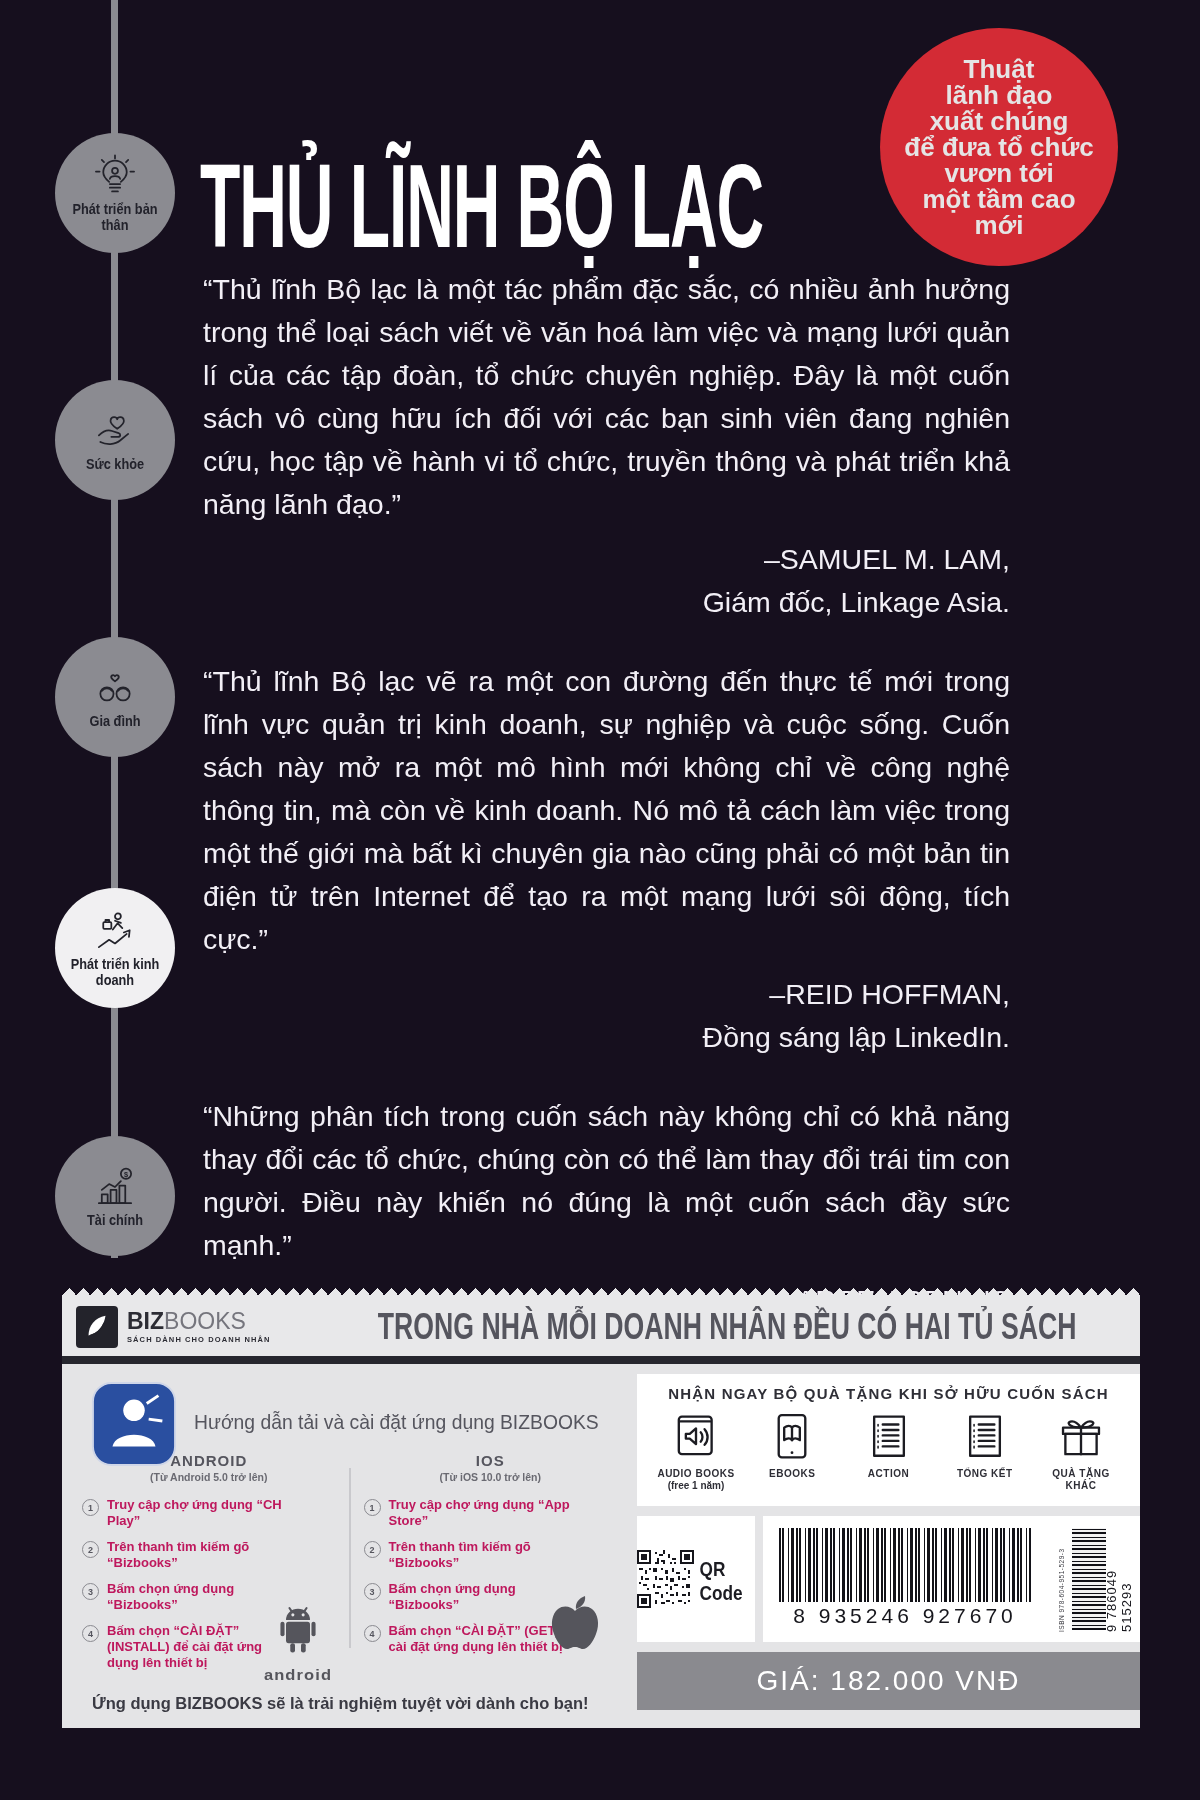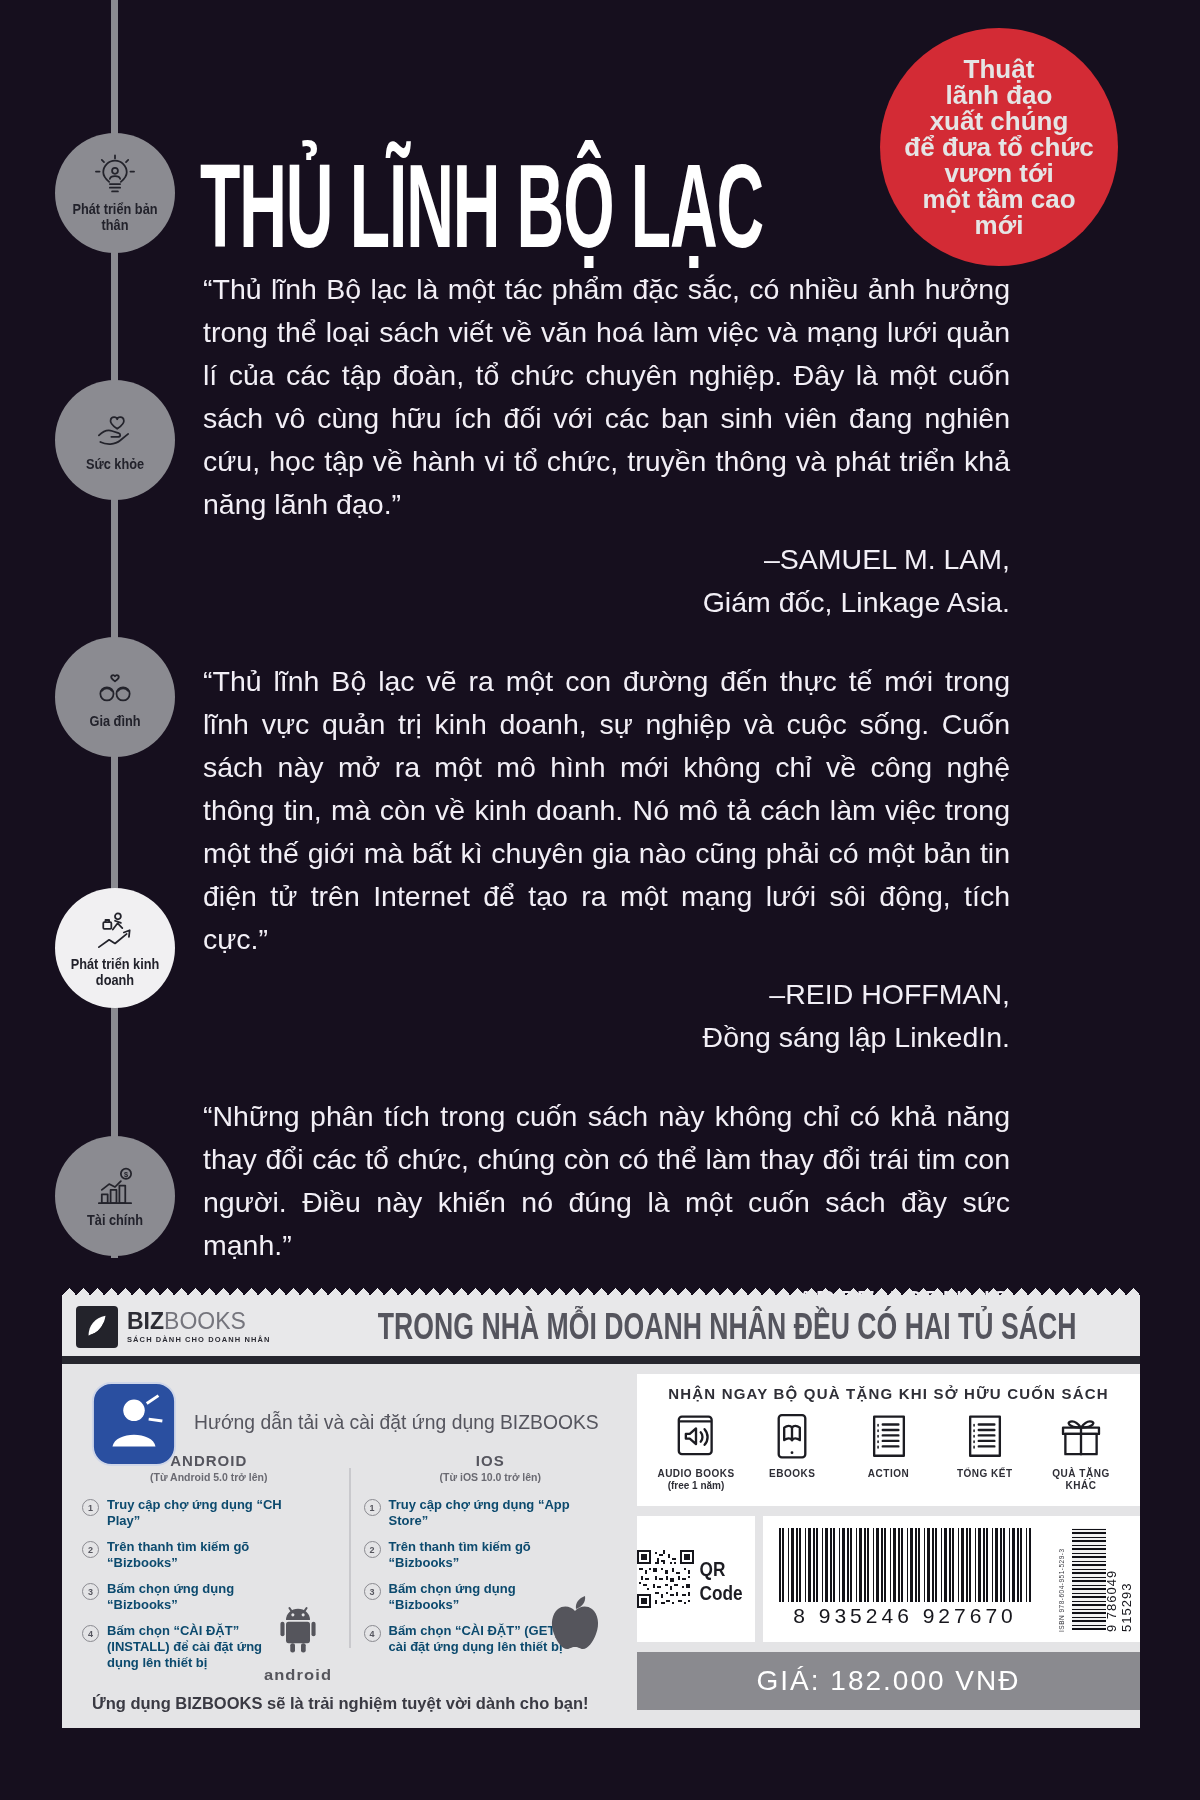--- a/index.html
+++ b/index.html
@@ -54,21 +54,21 @@
                white-space:nowrap;transform:scaleX(.92);transform-origin:0 0;}
   .gdivider{position:absolute;left:287px;top:104px;height:180px;width:2px;background:#c9c9cd;}
   .gcols{position:absolute;top:88px;left:6px;right:4px;display:flex;}
   .gcol{width:50%;position:relative;padding:0 6px;box-sizing:border-box;}
   .gcol-head{text-align:center;font-weight:bold;font-size:15px;color:#55555e;letter-spacing:1px;}
   .gcol-sub{text-align:center;font-size:10.5px;color:#6a6a72;margin-top:2px;font-weight:bold;}
   .steps{margin-top:14px;margin-left:8px;}
   .step{display:flex;gap:8px;margin-bottom:10px;}
   .step-num{flex:0 0 15px;height:15px;border-radius:50%;border:1px solid #8a8a90;color:#55555e;
             font-size:9px;font-weight:bold;display:flex;align-items:center;justify-content:center;margin-top:2px;}
-  .step-text{font-size:13px;line-height:16px;color:#0c4a6e;font-weight:bold;width:190px;}
+  .step-text{font-size:13px;line-height:16px;color:#be185d;font-weight:bold;width:190px;}
   .android-art{position:absolute;right:2px;top:150px;width:100px;text-align:center;}
   .android-word{font-size:15px;font-weight:bold;color:#55555c;letter-spacing:1px;transform:scaleX(1.1);}
   .apple-art{position:absolute;right:14px;top:140px;width:84px;text-align:center;}
   .links{position:absolute;left:36px;top:276px;font-size:14px;font-weight:bold;color:#55555e;line-height:19px;}
   .slogan{position:absolute;left:30px;top:330px;font-size:16.5px;font-weight:bold;color:#3a3a43;}
 
   
   .rzone{position:absolute;left:575px;top:0;width:503px;height:100%;}
   .gift-card{position:absolute;left:0;top:10px;width:100%;height:132px;background:#fff;}
   .gift-title{text-align:center;margin-top:11px;font-size:15px;letter-spacing:1.2px;color:#2e2e36;font-weight:bold;}

